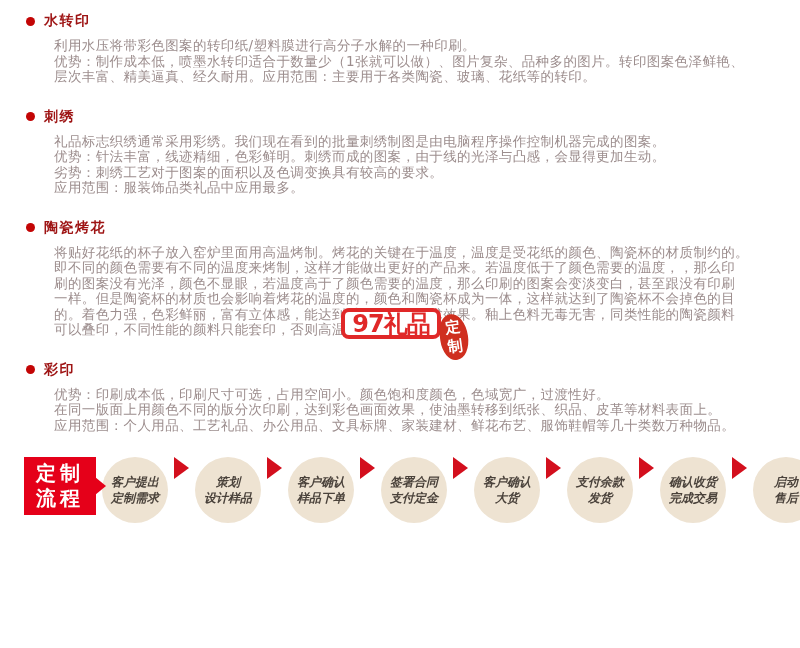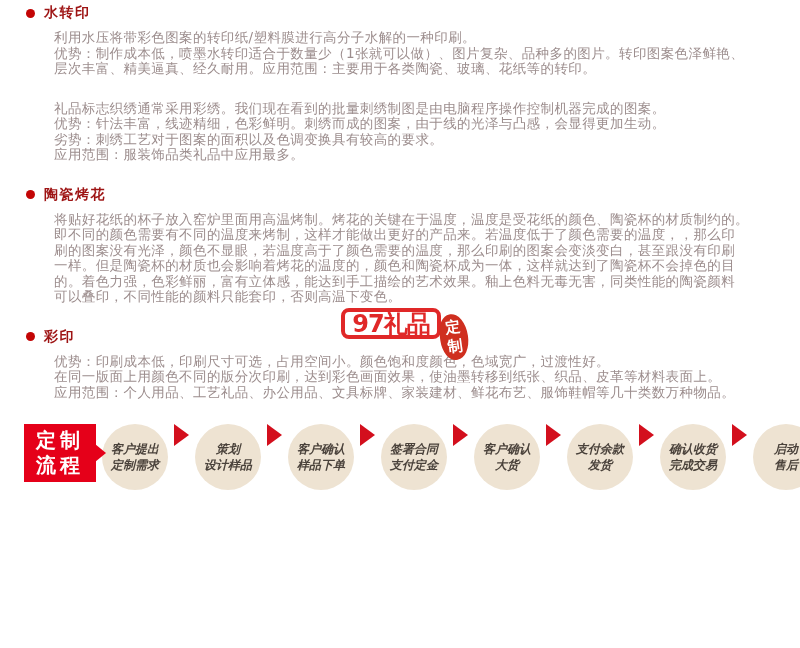--- a/index.html
+++ b/index.html
@@ -8,21 +8,21 @@
     background: #ffffff;
   }
   body {
     width: 800px;
     height: 648px;
     position: relative;
     overflow: hidden;
     font-family: "DejaVu Sans", sans-serif;
   }
   .page {
-    padding: 5px 0 0 26px;
+    padding: 13px 0 0 26px;
     position: relative;
   }
   
   .sec { margin-bottom: 24px; }
   .sec-head {
     display: flex;
     align-items: center;
     gap: 9px;
     margin-bottom: 9px;
     height: 16px;
@@ -160,20 +160,24 @@
       <span class="sec-title">水转印</span>
     </div>
     <div class="sec-body">
       <div class="line">利用水压将带彩色图案的转印纸/塑料膜进行高分子水解的一种印刷。</div>
       <div class="line">优势：制作成本低，喷墨水转印适合于数量少（1张就可以做）、图片复杂、品种多的图片。转印图案色泽鲜艳、</div>
       <div class="line">层次丰富、精美逼真、经久耐用。应用范围：主要用于各类陶瓷、玻璃、花纸等的转印。</div>
     </div>
   </div>
 
   <div class="sec">
+    <div class="sec-head">
+      <span class="bullet"></span>
+      <span class="sec-title">刺绣</span>
+    </div>
     <div class="sec-body">
       <div class="line">礼品标志织绣通常采用彩绣。我们现在看到的批量刺绣制图是由电脑程序操作控制机器完成的图案。</div>
       <div class="line">优势：针法丰富，线迹精细，色彩鲜明。刺绣而成的图案，由于线的光泽与凸感，会显得更加生动。</div>
       <div class="line">劣势：刺绣工艺对于图案的面积以及色调变换具有较高的要求。</div>
       <div class="line">应用范围：服装饰品类礼品中应用最多。</div>
     </div>
   </div>
 
   <div class="sec">
     <div class="sec-head">

